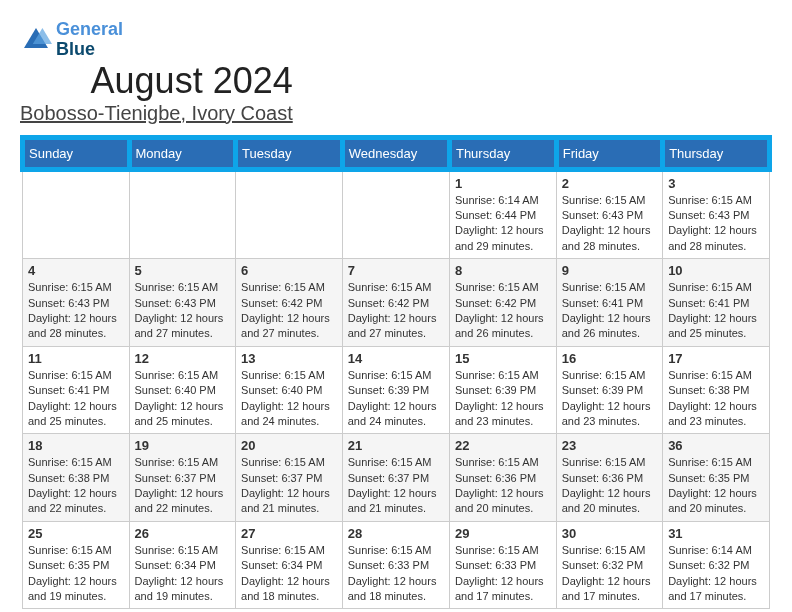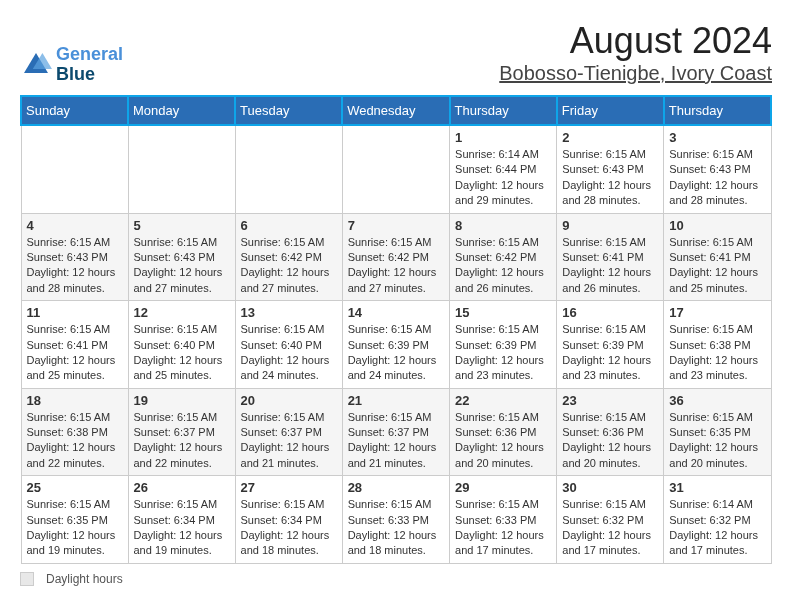--- a/index.html
+++ b/index.html
@@ -6,22 +6,23 @@
     body {
       font-family: Arial, sans-serif;
       background: #fff;
       width: 792px;
       min-height: 612px;
       padding: 20px;
     }
     .header {
       display: flex;
       justify-content: space-between;
-      align-items: flex-end;
+      align-items: flex-start;
       margin-bottom: 10px;
+      flex-direction: column;
     }
     .logo {
       display: flex;
       align-items: center;
     }
     .logo-text {
       font-size: 18px;
       font-weight: bold;
       color: #1a3a5c;
       line-height: 1.1;
@@ -52,21 +53,21 @@
       border-collapse: collapse;
       font-size: 11px;
     }
     thead tr th {
       background-color: #2a6db5;
       color: #fff;
       padding: 6px 4px;
       text-align: left;
       font-size: 13px;
       font-weight: normal;
-      border: 2px solid #0ea5e9;
+      border: 5px solid #0ea5e9;
     }
     tbody tr td {
       border: 1px solid #ccc;
       vertical-align: top;
       padding: 4px 5px;
       height: 80px;
       width: 108px;
       color: #333;
       background: #fff;
     }

